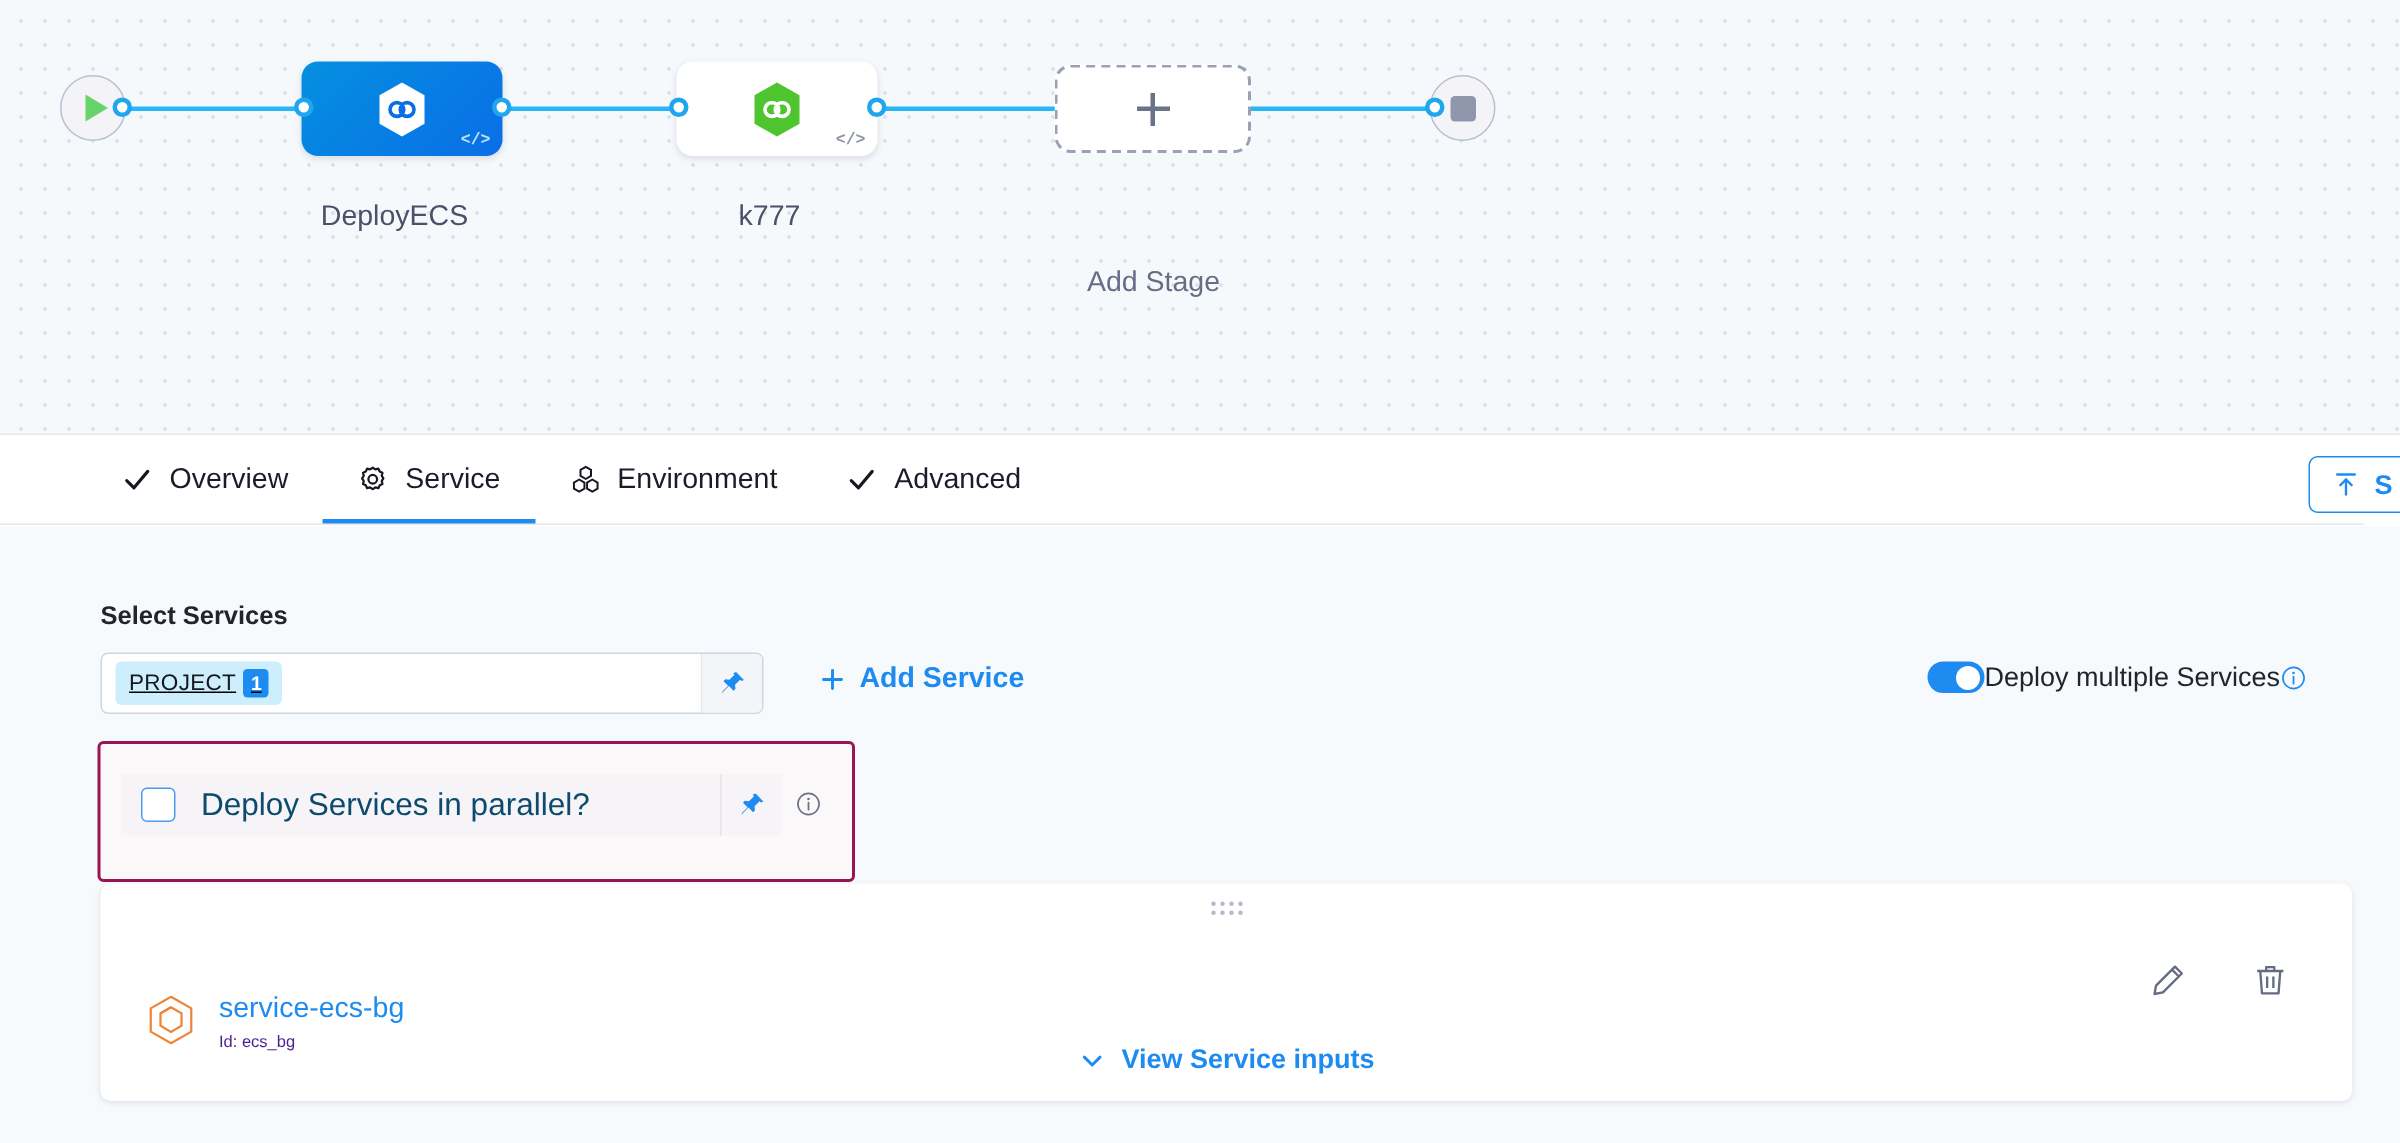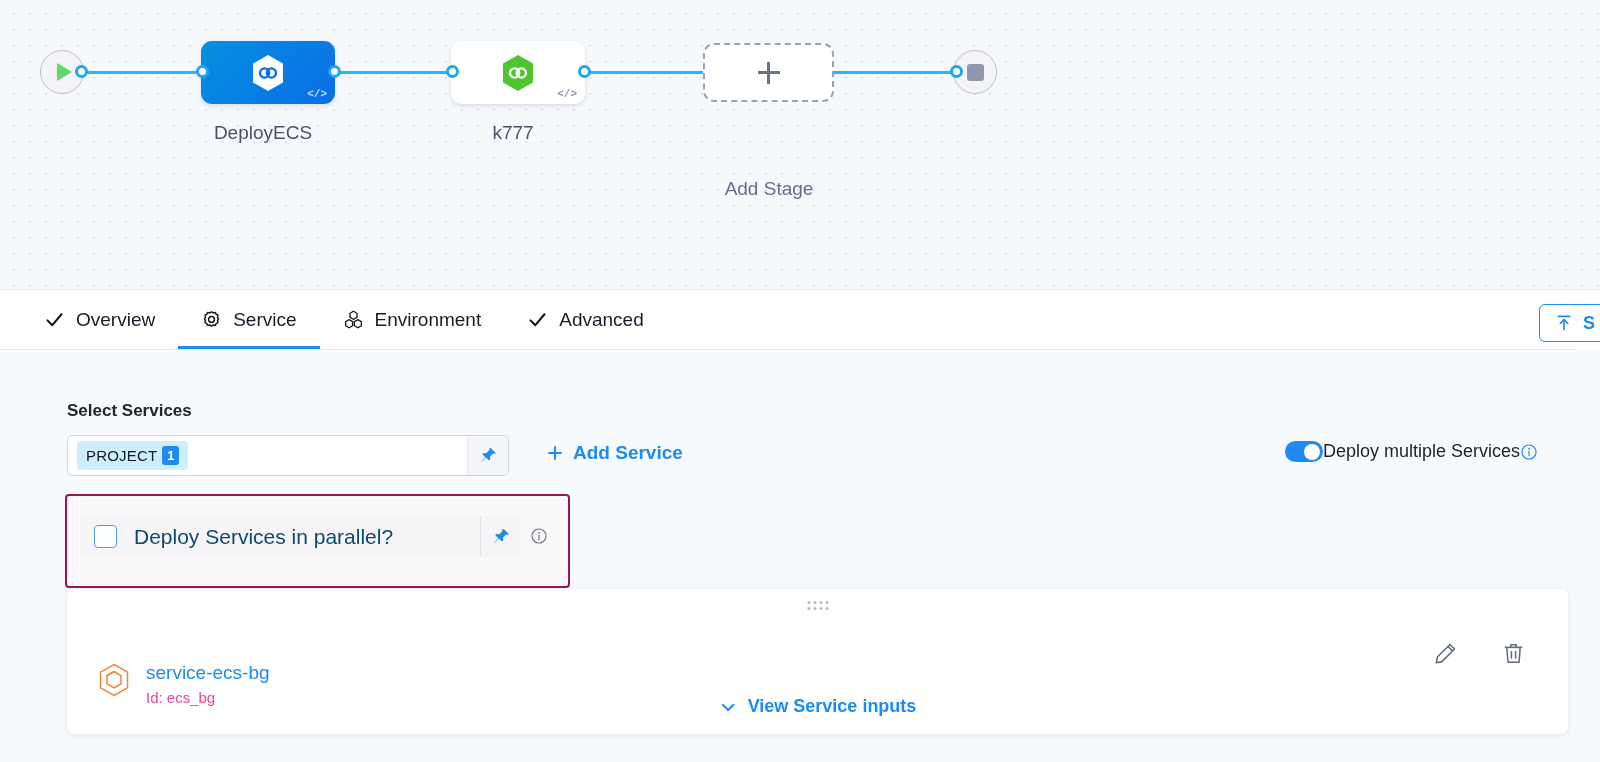--- a/index.html
+++ b/index.html
@@ -69,29 +69,29 @@
     position: absolute; top: 43px; width: 131px; height: 59px;
     border: 2px dashed #9aa1b4; border-radius: 11px; background: #ffffff;
     display: flex; align-items: center; justify-content: center; z-index: 3;
   }
   .plus-h, .plus-v { position: absolute; background: #6b7389; }
   .plus-h { width: 22px; height: 2.6px; }
   .plus-v { width: 2.6px; height: 22px; }
 
   .stage-label {
     position: absolute; text-align: center;
-    font-size: 19px; color: #4a5169; top: 122px;
+    font-size: 19px; color: #4a5169; top: 134px;
   }
   .stage-label.muted { color: #666e85; top: 132px; }
 
   
   .tabbar {
     position: absolute; left: 0; top: 290px; width: 1576px; height: 60px;
     background: #ffffff; border-bottom: 1px solid #e3e7ee;
-    display: flex; align-items: center;
+    display: flex; align-items: center; padding-left: 37px;
   }
   .tab {
     display: flex; align-items: center; gap: 11px;
     height: 59px; padding: 0 23px; position: relative; cursor: pointer;
   }
   .tab:first-child { margin-left: 21px; }
   .tab .tab-label { font-size: 19px; color: #1a1c28; }
   .tab.active::after {
     content: ""; position: absolute; left: 0; right: 0; bottom: 0;
     height: 3.5px; background: #1d8bf0;
@@ -114,21 +114,21 @@
   }
   .section-title {
     position: absolute; left: 67px; top: 50px;
     font-size: 17px; font-weight: 700; color: #22242e;
   }
 
   .svc-select {
     position: absolute; left: 67px; top: 84px;
     width: 442px; height: 41px;
     border: 1px solid #cdd5e0; border-radius: 5px; background: #ffffff;
-    display: flex; align-items: center;
+    display: flex; align-items: center; text-decoration: underline;
   }
   .tagchip {
     margin-left: 9px; height: 29px; padding: 0 9px;
     background: #cdeefd; border-radius: 4px;
     display: flex; align-items: center; gap: 5px;
   }
   .tagchip-text { font-size: 15px; color: #16181f; letter-spacing: .2px; }
   .tagchip-badge {
     background: #1d8bf0; color: #ffffff; font-size: 13px; font-weight: 700;
     border-radius: 3px; min-width: 17px; height: 19px;
@@ -194,21 +194,21 @@
     box-shadow: 0 1px 4px rgba(45,60,90,.13);
   }
   .drag-handle {
     position: absolute; left: 50%; transform: translateX(-50%); top: 12px;
     display: grid; grid-template-columns: repeat(4, 3px); gap: 3px;
   }
   .drag-handle i { width: 3px; height: 3px; background: #b4bac9; border-radius: 50%; display: block; }
 
   .svc-ident { position: absolute; left: 30px; top: 33px; display: flex; gap: 15px; margin-top: 40px; }
   .svc-name { font-size: 19px; color: #1d8bf0; cursor: pointer; }
-  .svc-id { font-size: 15px; color: #ec4899; margin-top: 5px; }
+  .svc-id { font-size: 11px; color: #4c1d95; margin-top: 5px; }
 
   .card-actions {
     position: absolute; right: 42px; top: 52px; display: flex; gap: 43px;
   }
 
   .view-inputs {
     position: absolute; left: 50%; transform: translateX(-50%); bottom: 17px;
     display: flex; align-items: center; gap: 11px;
     color: #1d8bf0; font-size: 18px; font-weight: 700; cursor: pointer;
   }

